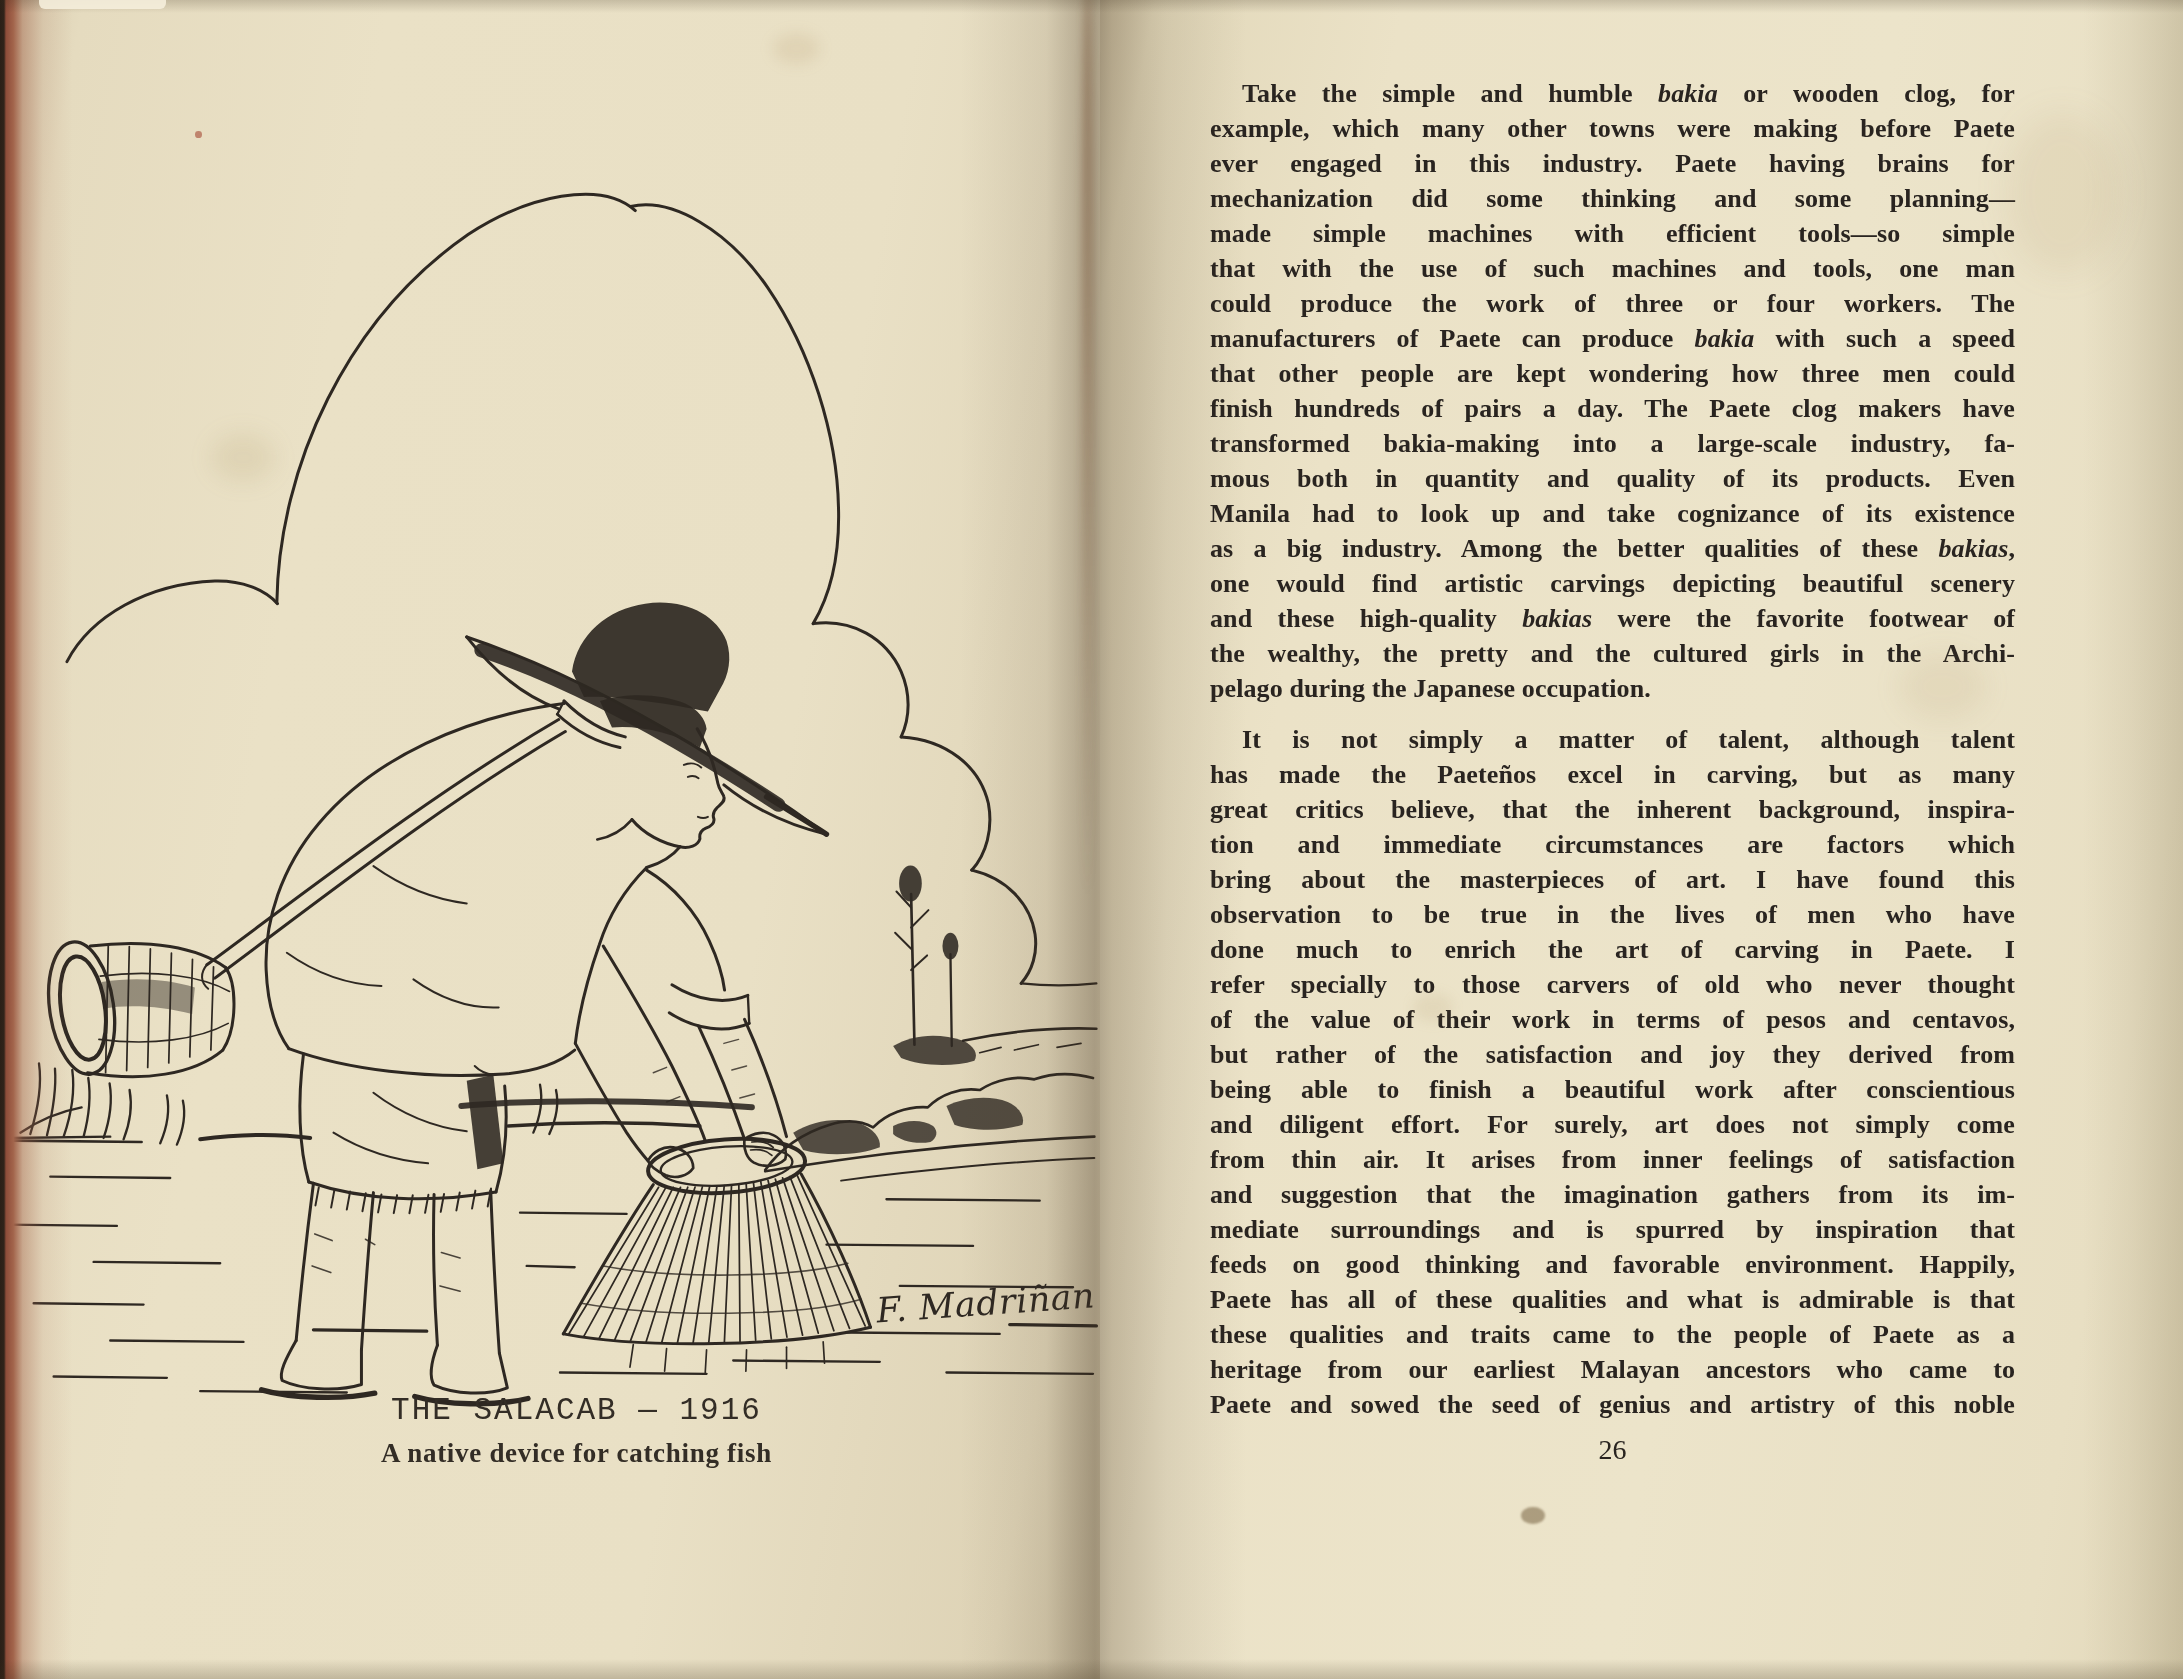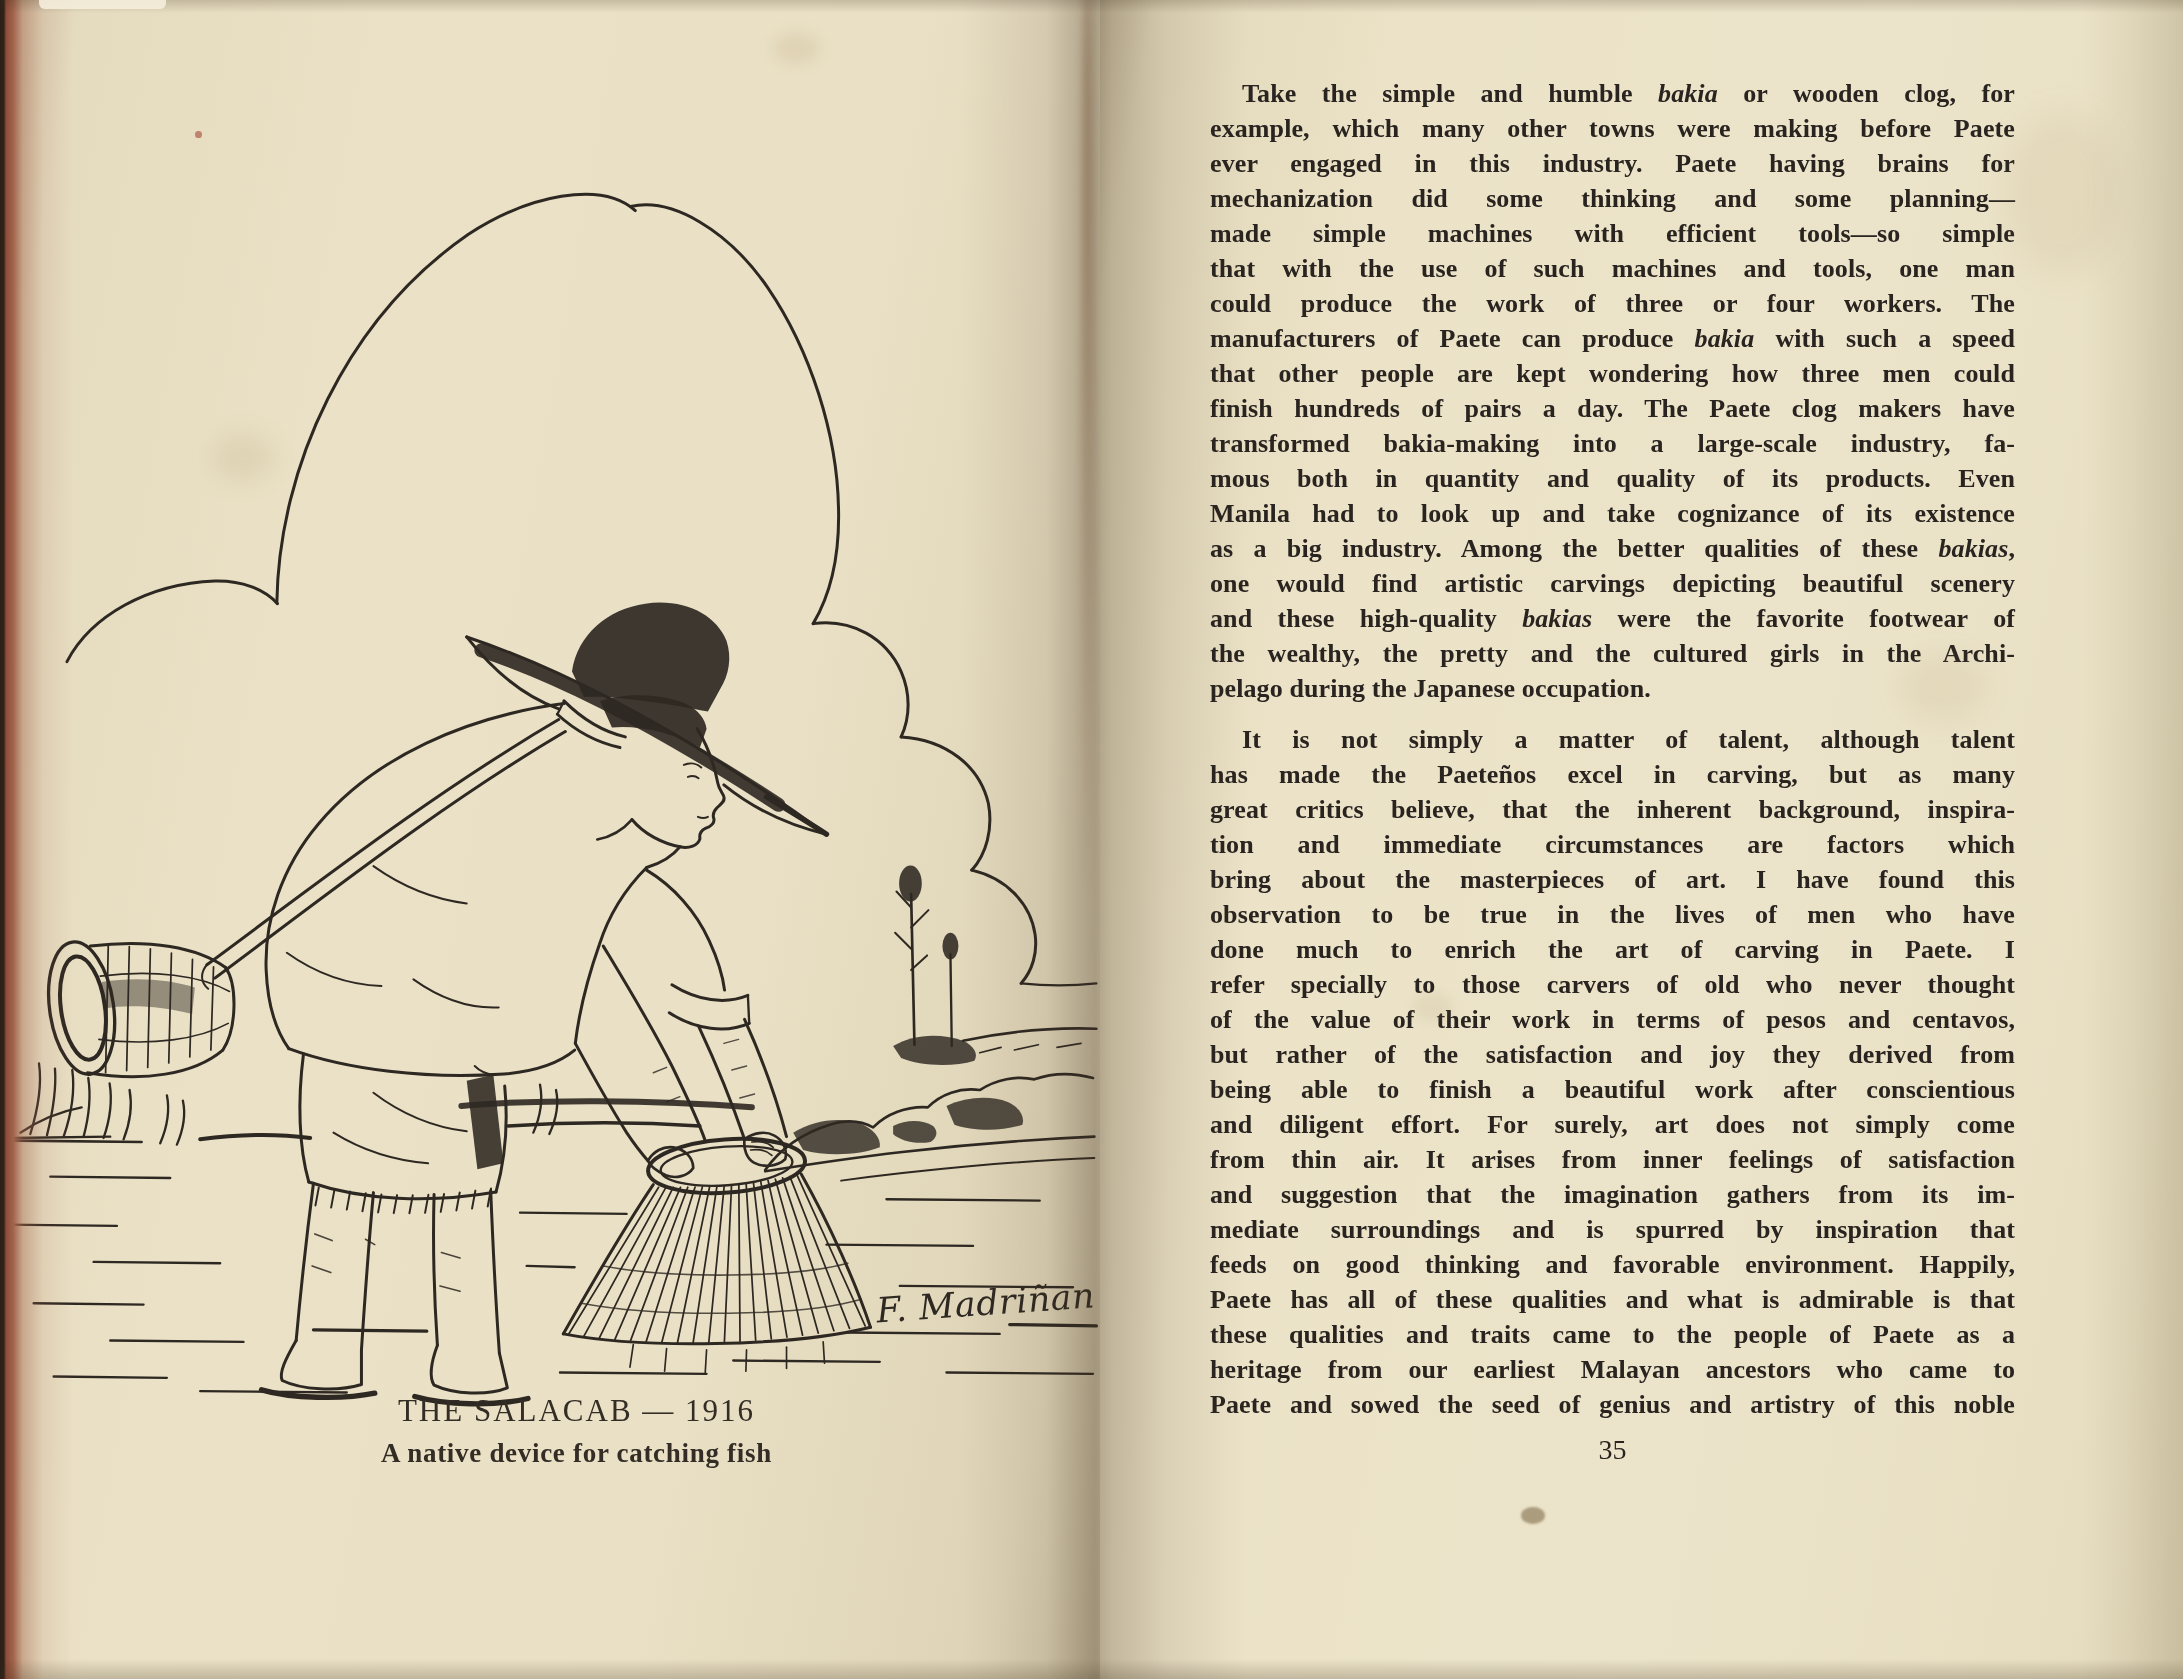--- a/index.html
+++ b/index.html
@@ -42,21 +42,21 @@
   .paragraph{margin:0;}
   .paragraph + .paragraph{margin-top:16px;}
   .line{font-size:26px;line-height:35px;text-align:justify;text-align-last:justify;
     letter-spacing:0.1px;color:#292420;font-weight:bold;}
   .line.indent{text-indent:32px;}
   .line.short-last{text-align-last:left;}
   #page-number{position:absolute;left:1210px;top:1434px;width:805px;text-align:center;
     font-size:28px;color:#292420;}
   
   #caption-title{position:absolute;left:110px;top:1393px;width:933px;text-align:center;
-    font-size:31px;letter-spacing:2px;color:#332d26;}
+    font-size:31px;letter-spacing:2px;color:#332d26;font-family:Liberation Mono, monospace;}
   #caption-subtitle{position:absolute;left:110px;top:1438px;width:933px;text-align:center;
     font-size:27px;letter-spacing:0.7px;color:#332d26;font-weight:bold;}
   
   #illustration{position:absolute;left:0;top:0;width:1100px;height:1679px;}
   #illustration path,#illustration ellipse,#illustration line{vector-effect:none;}
   .sig{font-family:"DejaVu Serif",serif;font-style:italic;font-size:52px;fill:#2e2822;letter-spacing:1px;}
 </style>
 </head>
 <body>
 
@@ -341,21 +341,21 @@
         <div class="line">from thin air. It arises from inner feelings of satisfaction</div>
         <div class="line">and suggestion that the imagination gathers from its im-</div>
         <div class="line">mediate surroundings and is spurred by inspiration that</div>
         <div class="line">feeds on good thinking and favorable environment. Happily,</div>
         <div class="line">Paete has all of these qualities and what is admirable is that</div>
         <div class="line">these qualities and traits came to the people of Paete as a</div>
         <div class="line">heritage from our earliest Malayan ancestors who came to</div>
         <div class="line">Paete and sowed the seed of genius and artistry of this noble</div>
       </div>
     </div>
-  <div id="page-number">35</div>
+  <div id="page-number">26</div>
 
   <div id="gutter"></div>
   <div id="gutter-stain"></div>
   <div id="edge-left"></div>
   <div id="edge-right"></div>
   <div id="edge-top"></div>
   <div id="edge-bottom"></div>
   <div id="top-sliver"></div>
   <div class="stain s1"></div>
   <div class="stain s2"></div>

